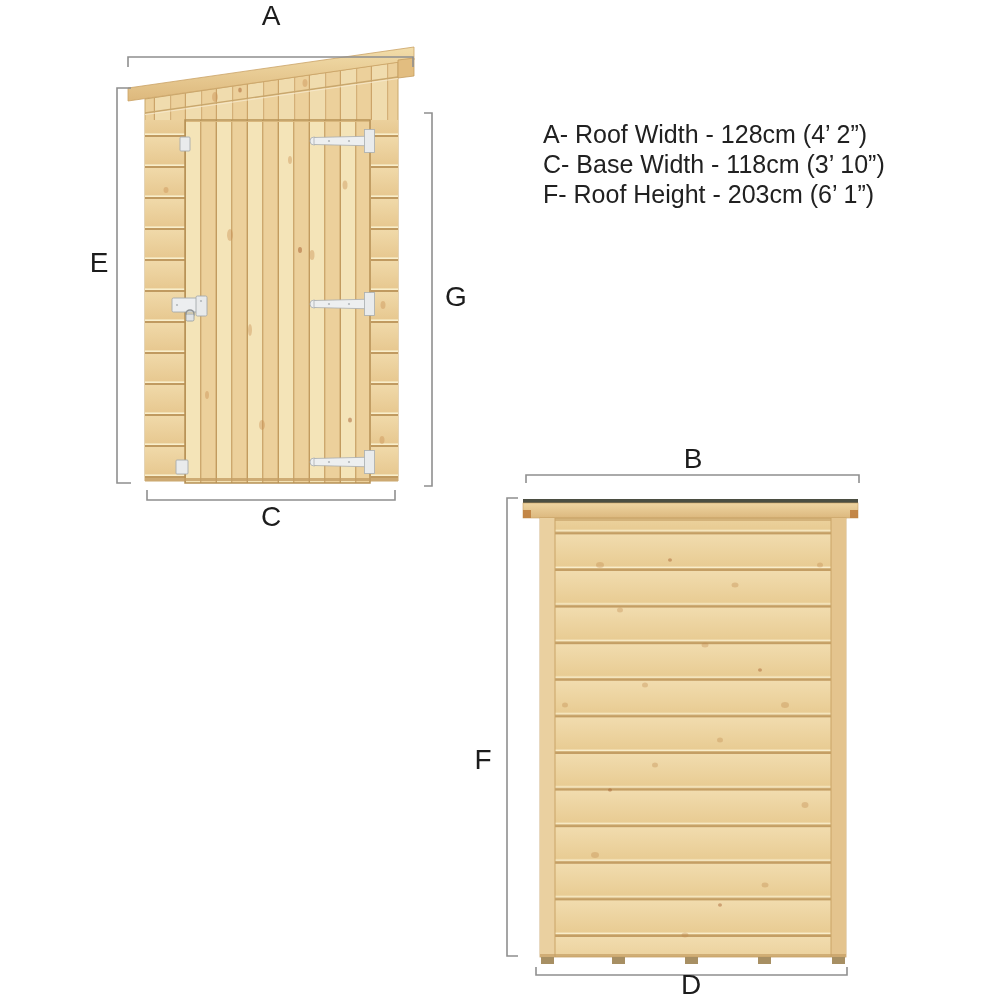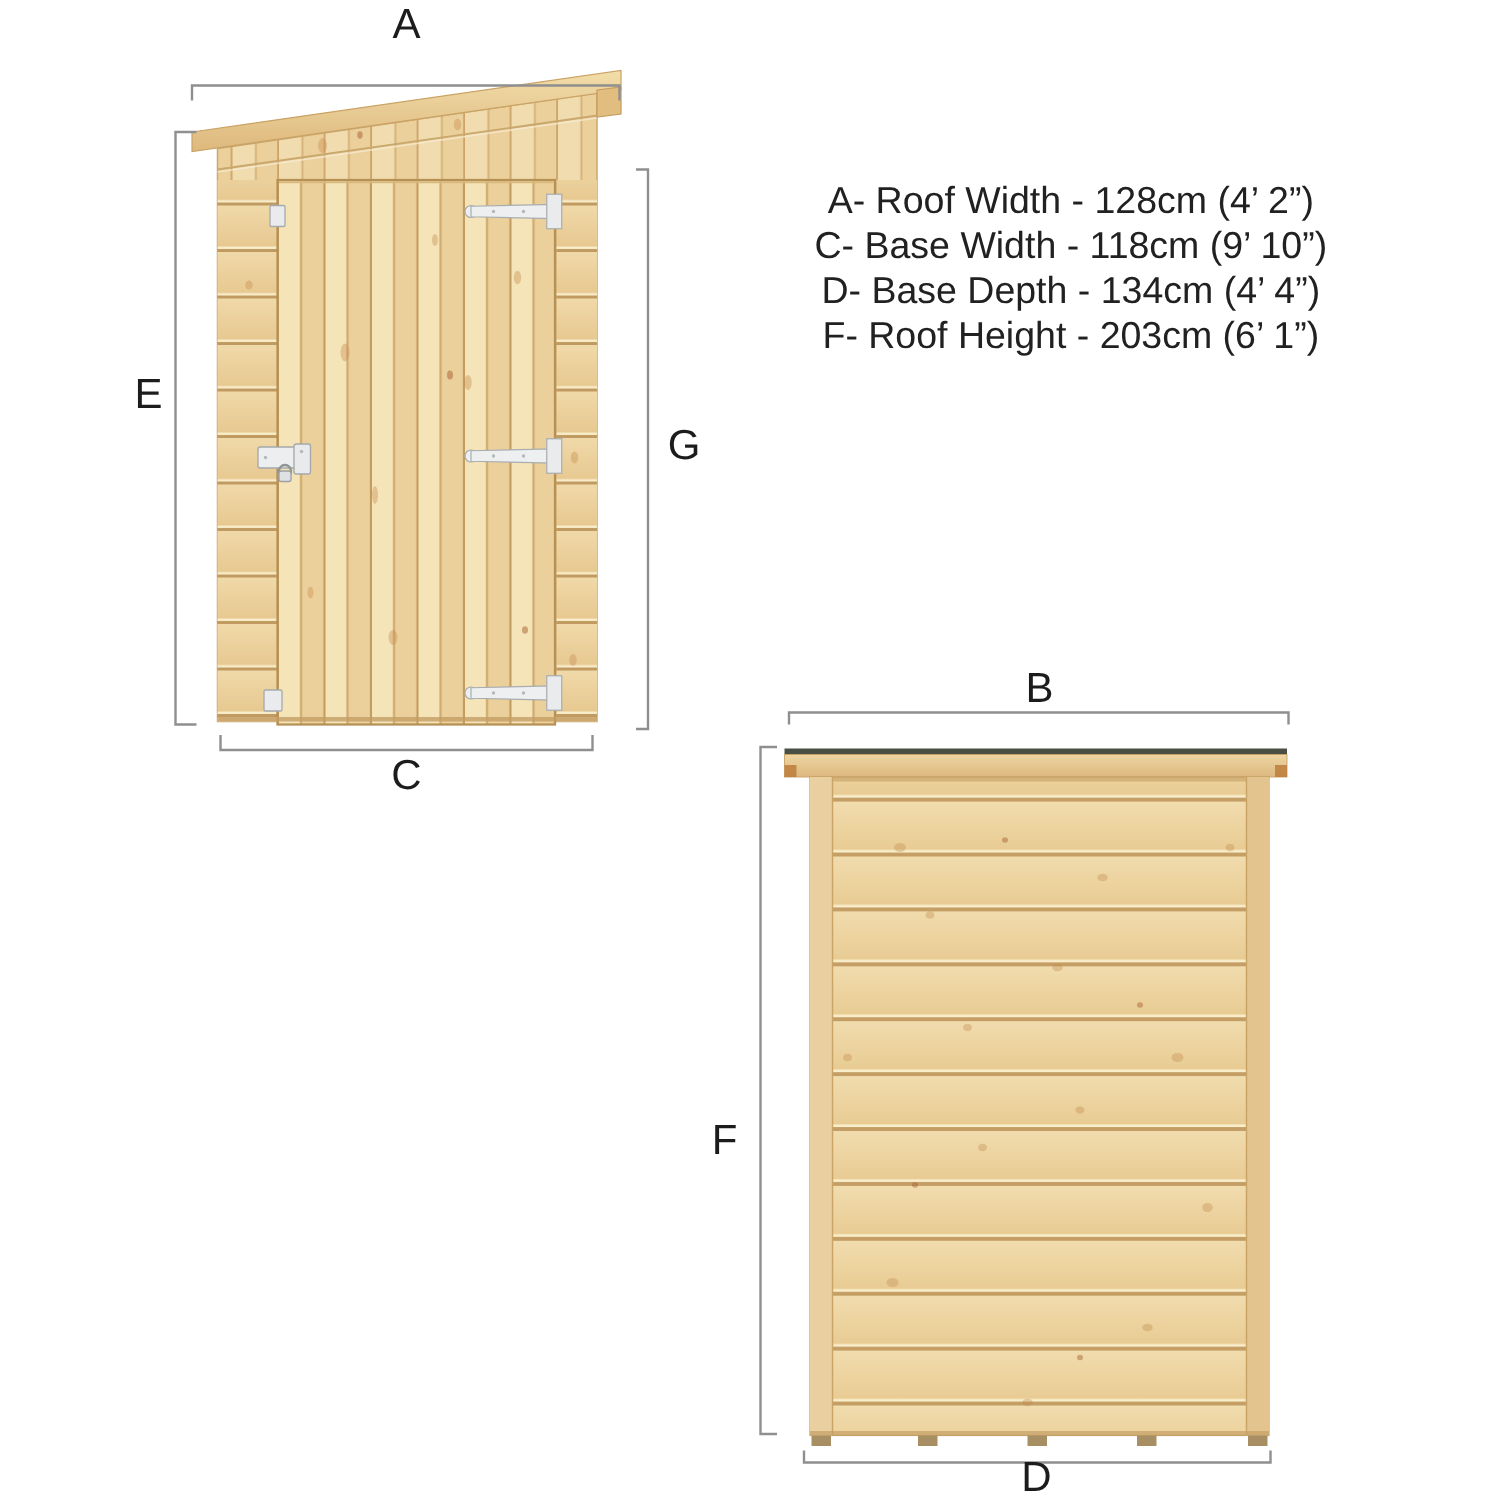--- a/index.html
+++ b/index.html
@@ -8,21 +8,21 @@
     font-family:"Liberation Sans", sans-serif;overflow:hidden;
   }
   .stage{position:absolute;left:0;top:0;width:1000px;height:1000px;}
   svg.drawing{position:absolute;left:0;top:0;}
   .dim-label{
     position:absolute;transform:translate(-50%,-50%);
     font-size:28px;color:#1c1c1c;line-height:1;
   }
   .legend{
     position:absolute;left:543px;top:119px;
-    font-size:25px;line-height:30px;color:#212121;white-space:nowrap;text-align:center;
+    font-size:25px;line-height:30px;color:#212121;white-space:nowrap;
   }
   .legend-line{height:30px;}
 </style>
 </head>
 <body>
 
 <div class="stage">
 
   <svg class="drawing" width="1000" height="1000" viewBox="0 0 1000 1000">
     <defs>
@@ -214,18 +214,17 @@
   <div class="dim-label" style="left:271px;top:16px;">A</div>
   <div class="dim-label" style="left:99px;top:263px;">E</div>
   <div class="dim-label" style="left:456px;top:297px;">G</div>
   <div class="dim-label" style="left:271px;top:517px;">C</div>
   <div class="dim-label" style="left:693px;top:459px;">B</div>
   <div class="dim-label" style="left:483px;top:760px;">F</div>
   <div class="dim-label" style="left:691px;top:985px;">D</div>
 
   <div class="legend">
     <div class="legend-line">A- Roof Width - 128cm (4’ 2”)</div>
-    <div class="legend-line">C- Base Width - 118cm (9’ 10”)</div>
-    <div class="legend-line">D- Base Depth - 134cm (4’ 4”)</div>
+    <div class="legend-line">C- Base Width - 118cm (3’ 10”)</div>
     <div class="legend-line">F- Roof Height - 203cm (6’ 1”)</div>
   </div>
 
 </div>
 
 </body></html>

